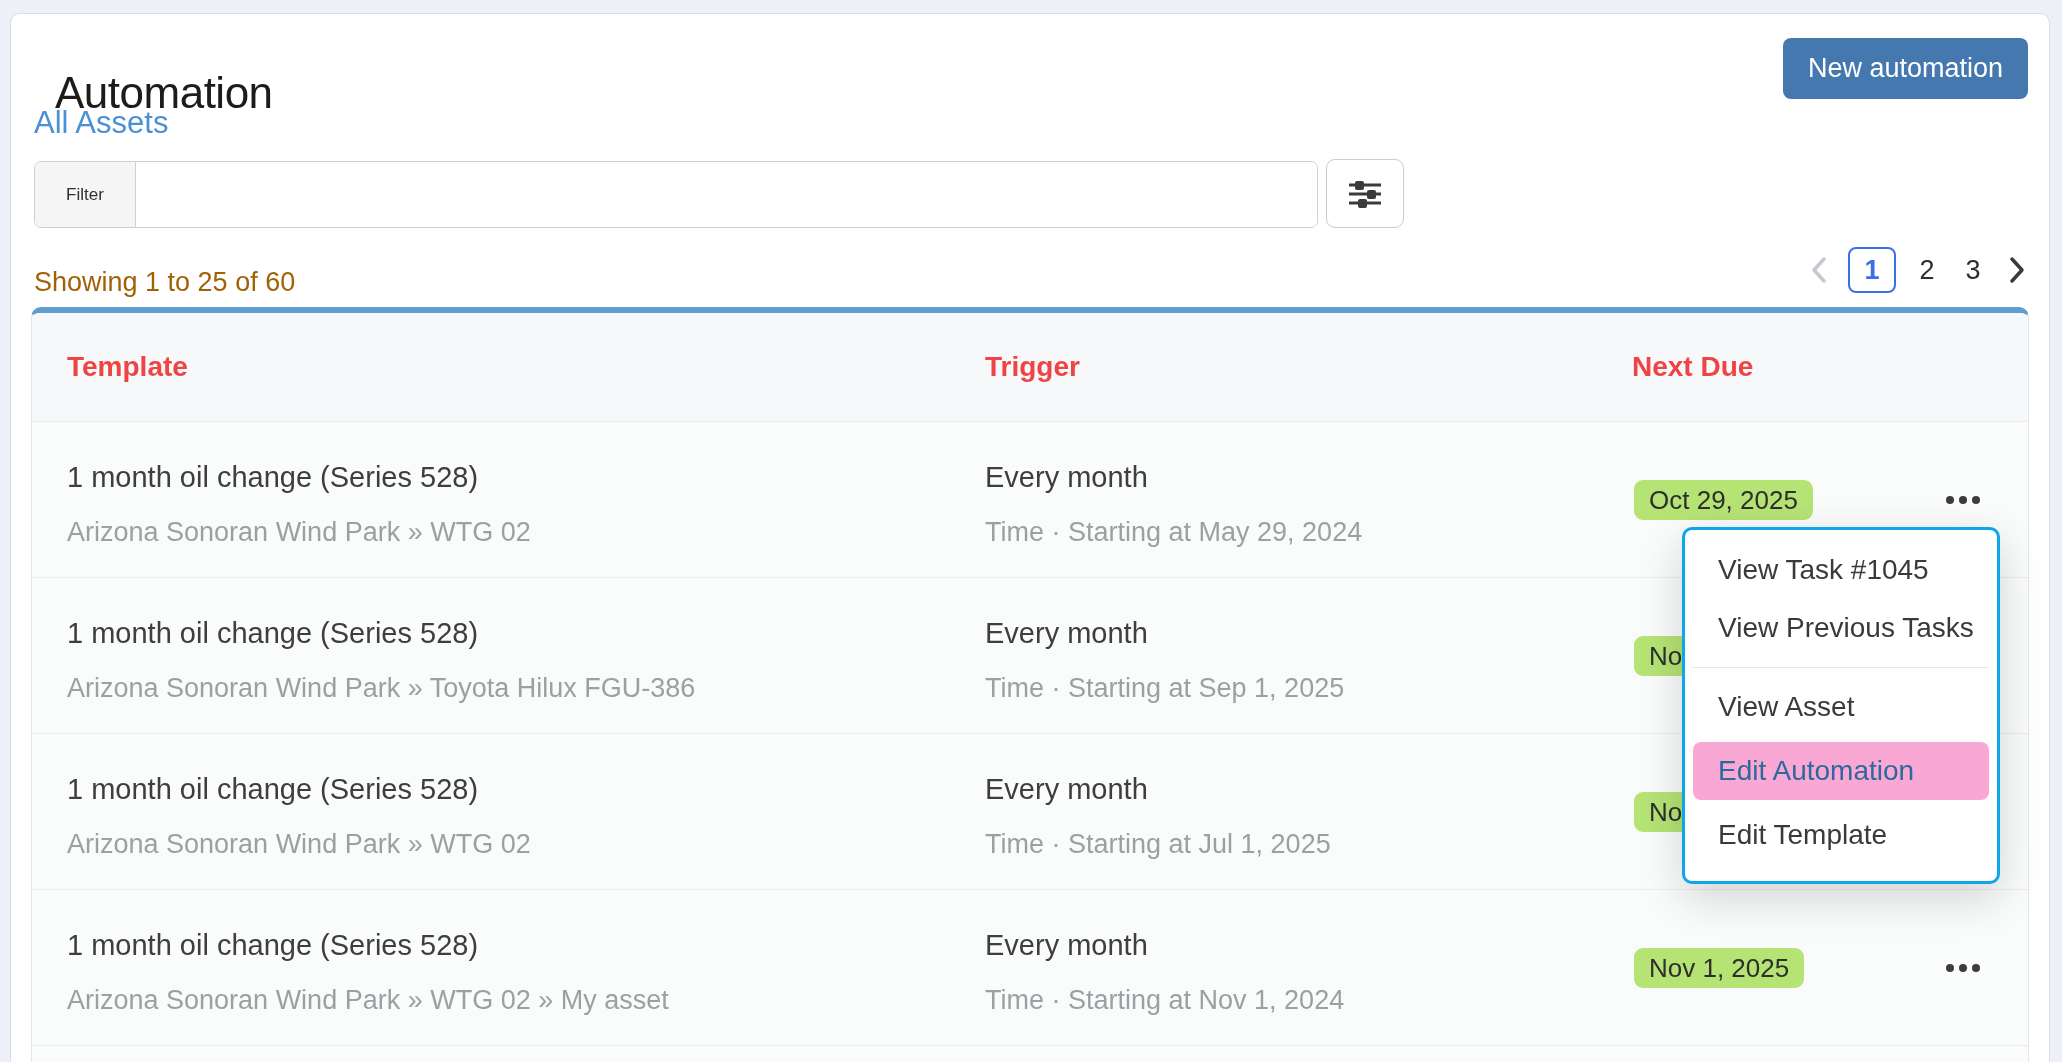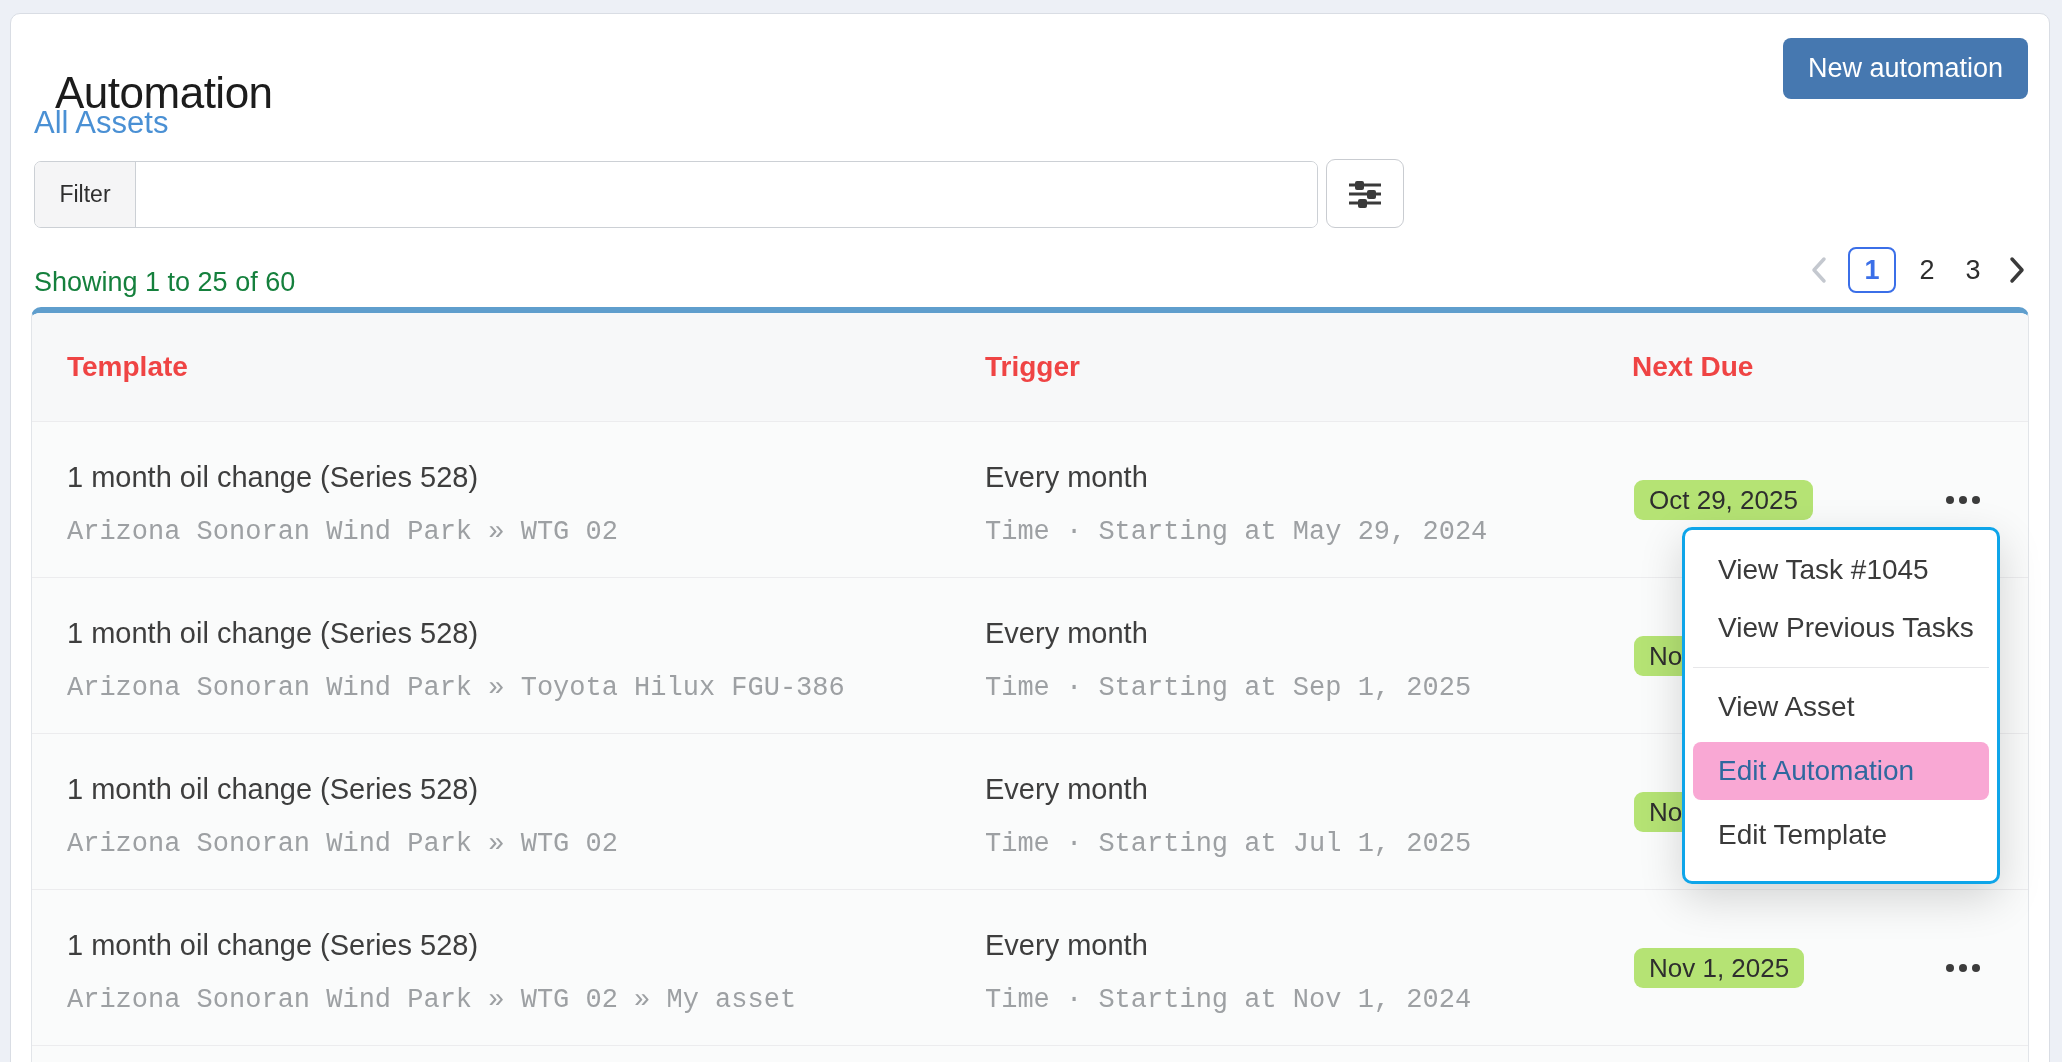--- a/index.html
+++ b/index.html
@@ -33,36 +33,36 @@
   }
   
   .filter-group{
     position:absolute;left:23px;top:147px;width:1284px;height:67px;
     border:1px solid #ccd0d5;border-radius:7px;box-sizing:border-box;
     display:flex;background:#ffffff;overflow:hidden;
   }
   .filter-addon{
     width:100px;background:#f5f5f6;border-right:1px solid #ccd0d5;
     display:flex;align-items:center;justify-content:center;
-    font-size:23px;color:#2f2f2f;flex:0 0 auto;
+    font-size:17px;color:#2f2f2f;flex:0 0 auto;
   }
   .filter-input{
     flex:1;border:none;outline:none;font-size:27px;color:#333;
     padding:0 18px;background:#fff;font-family:inherit;
   }
   .sliders-btn{
     position:absolute;left:1315px;top:145px;width:78px;height:69px;
     background:#ffffff;border:1px solid #c9ccd1;border-radius:9px;
     box-sizing:border-box;display:flex;align-items:center;justify-content:center;
     cursor:pointer;
   }
   
   .showing-text{
     position:absolute;left:23px;top:252px;
-    font-size:27px;line-height:32px;color:#15803d;
+    font-size:27px;line-height:32px;color:#a16207;
   }
   .pagination{
     position:absolute;left:1795px;top:232px;height:48px;
     display:flex;align-items:center;gap:16px;
   }
   .page-chevron{
     width:26px;height:48px;display:flex;align-items:center;justify-content:center;
     cursor:pointer;background:none;border:none;padding:0;
   }
   .page-num{
@@ -96,21 +96,21 @@
   .trow{
     position:relative;height:156px;border-bottom:1px solid #ececee;
     box-sizing:border-box;background:#fafbfb;
   }
   .cell-main{
     position:absolute;top:38px;display:flex;flex-direction:column;gap:22px;
   }
   .cell-template{left:35px;}
   .cell-trigger{left:953px;}
   .cell-primary{font-size:29px;line-height:34px;color:#3e3e3e;}
-  .cell-secondary{font-size:27px;line-height:32px;color:#9da0a3;font-family:Liberation Mono, monospace;}
+  .cell-secondary{font-size:27px;line-height:32px;color:#9da0a3;}
   .due-badge{
     position:absolute;left:1602px;top:50%;transform:translateY(-50%);
     height:40px;line-height:40px;padding:0 15px;border-radius:9px;
     background:#b5e374;color:#2e2e2e;font-size:26px;white-space:nowrap;
   }
   .dots-btn{
     position:absolute;left:1908px;top:50%;transform:translateY(-50%);
     display:flex;gap:5px;padding:10px 6px;background:none;border:none;cursor:pointer;
   }
   .dot{width:8px;height:8px;border-radius:50%;background:#3c3c3c;}

